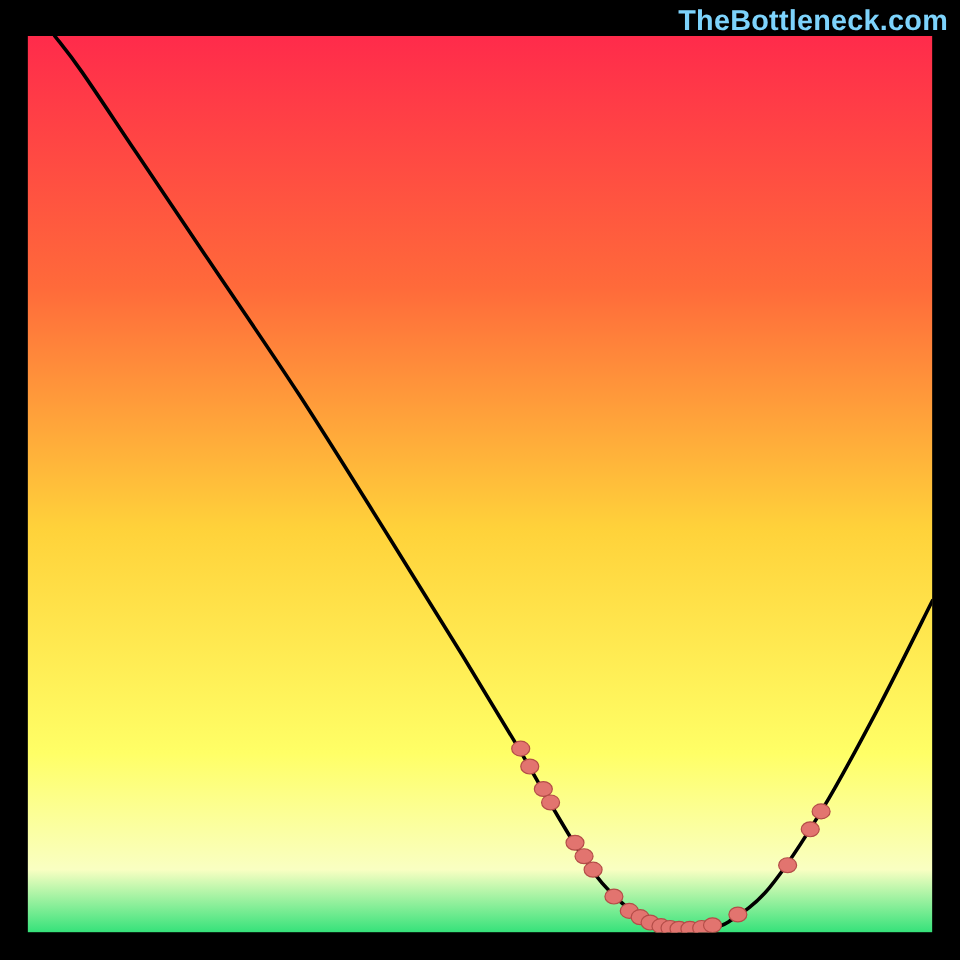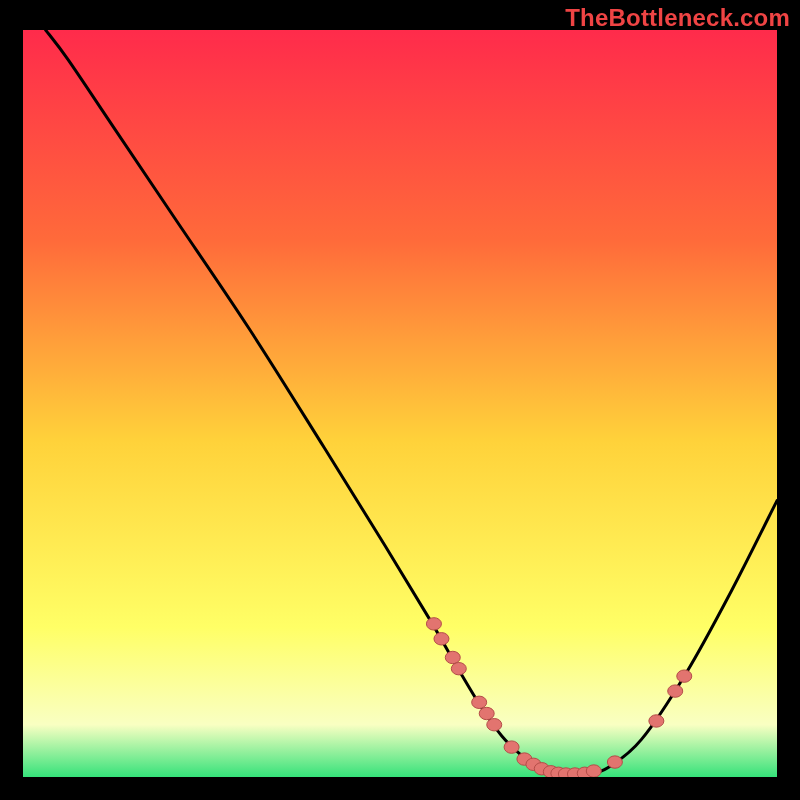--- a/index.html
+++ b/index.html
@@ -10,21 +10,21 @@
     height: 800px;
     background: #000;
   }
   .attribution {
     position: absolute;
     top: 4px;
     right: 10px;
     font-family: Arial, Helvetica, sans-serif;
     font-size: 24px;
     font-weight: bold;
-    color: #ef4444;
+    color: #7dd3fc;
     letter-spacing: 0.2px;
   }
   .plot-wrap {
     position: absolute;
     left: 23px;
     top: 30px;
     width: 754px;
     height: 747px;
   }
   svg { display: block; }

